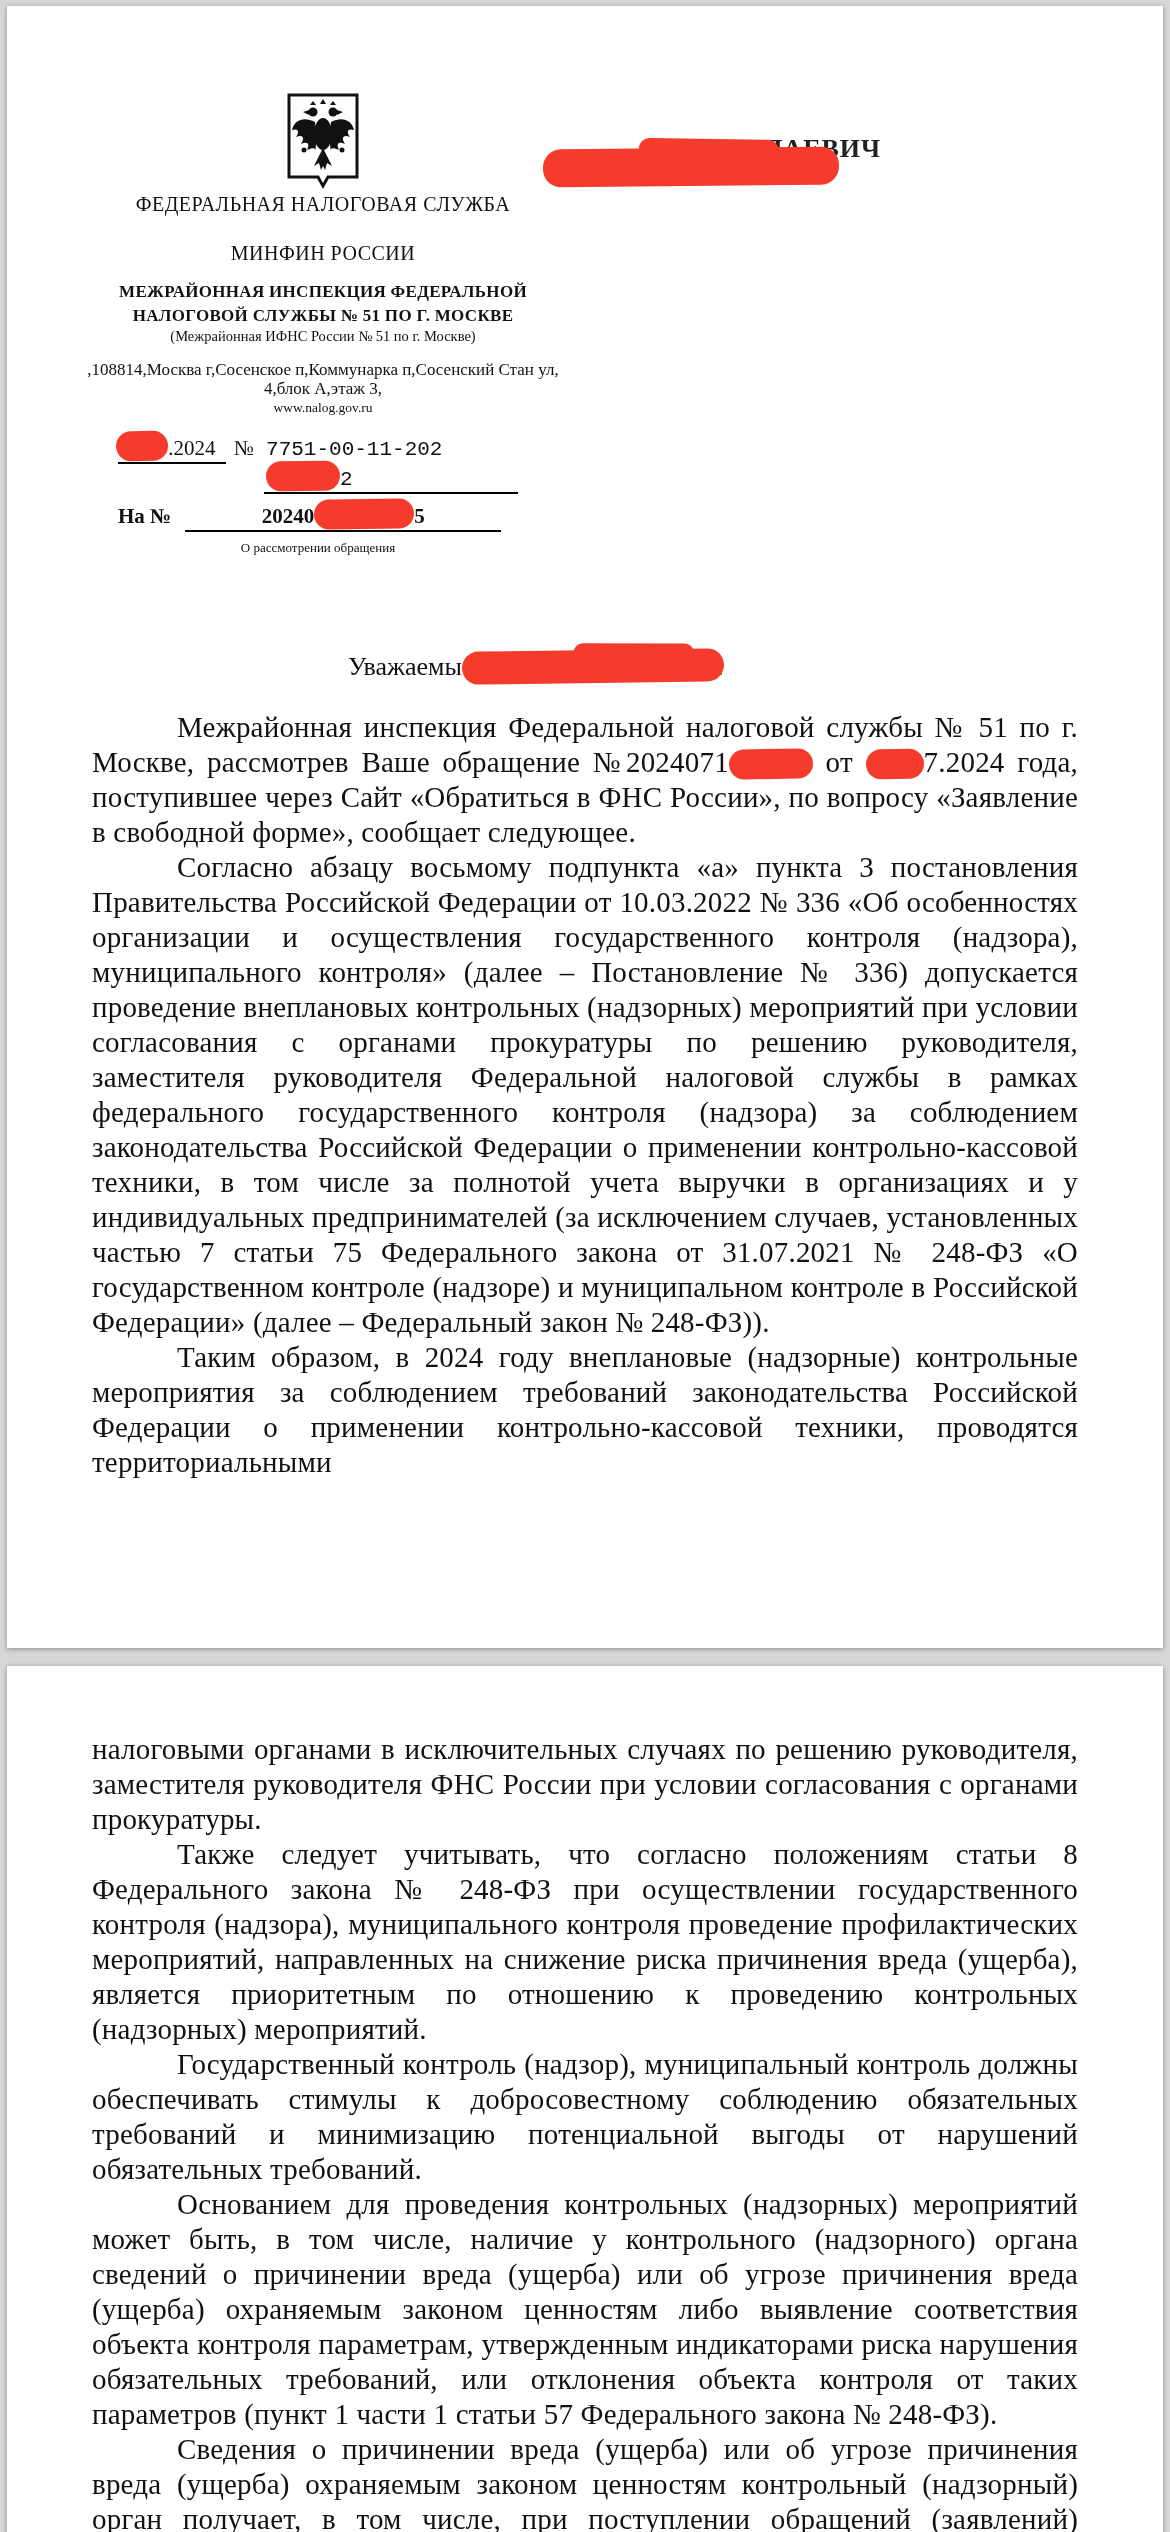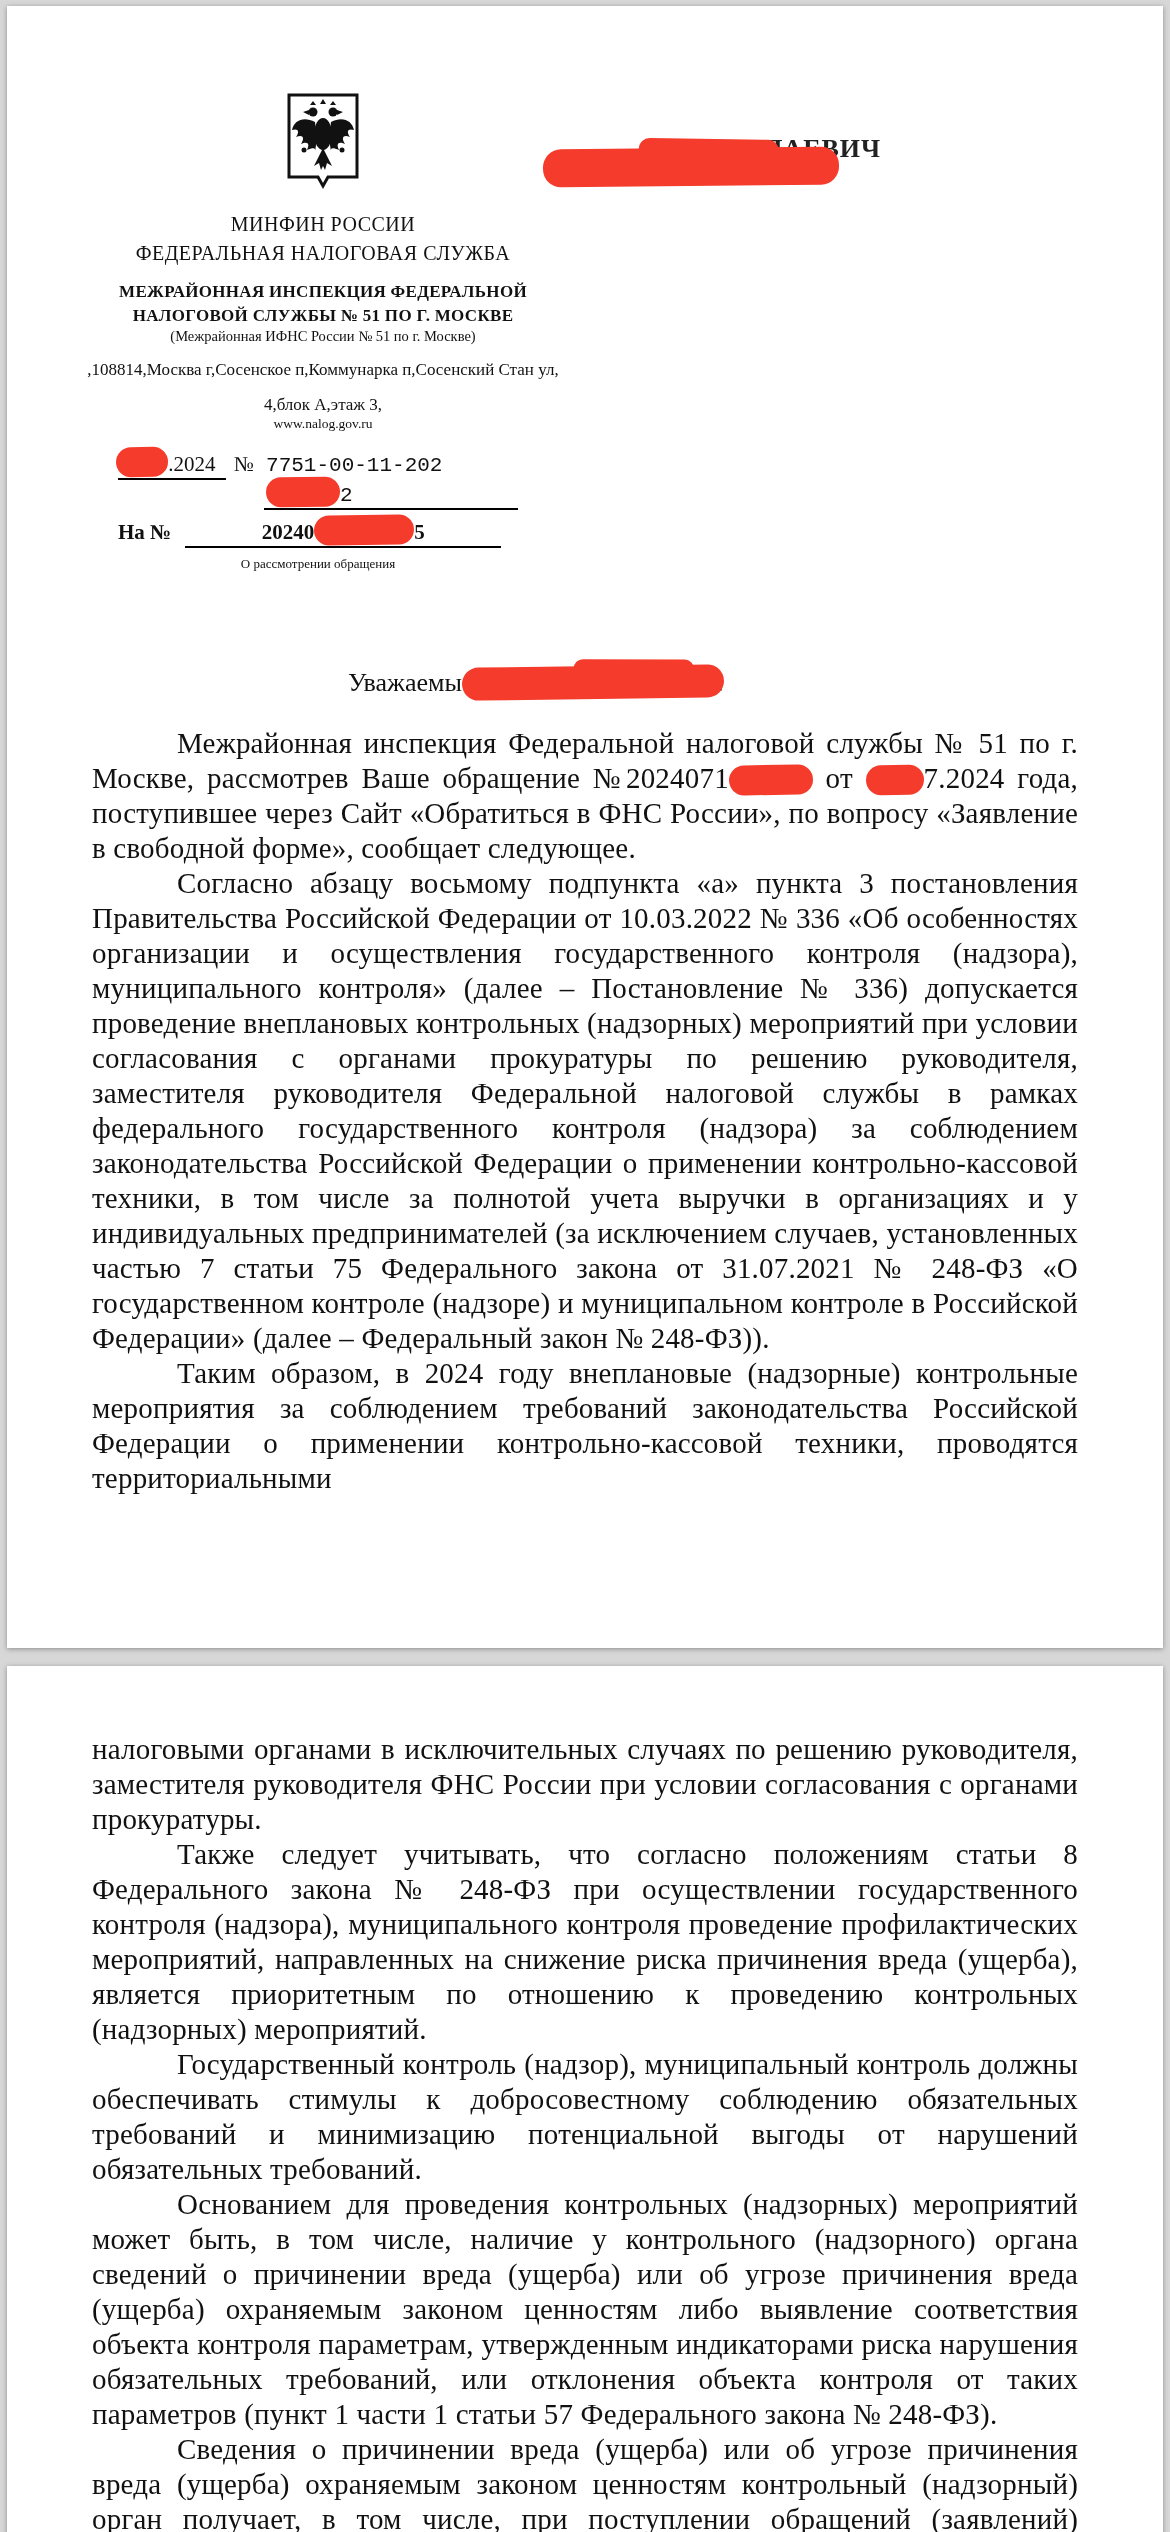--- a/index.html
+++ b/index.html
@@ -82,26 +82,26 @@
           <path d="M23 18 l-6 2 6 3 z"></path>
           <path d="M51 18 l6 2 -6 3 z"></path>
           <ellipse cx="37" cy="42" rx="9" ry="16"></ellipse>
           <path d="M29 30 C18 24 8 28 6 38 C12 36 14 39 10 45 C17 42 19 46 15 52 C22 49 24 52 21 58 C28 55 30 56 29 60 L31 46 Z"></path>
           <path d="M45 30 C56 24 66 28 68 38 C62 36 60 39 64 45 C57 42 55 46 59 52 C52 49 50 52 53 58 C46 55 44 56 45 60 L43 46 Z"></path>
           <path d="M37 56 L28 74 L33 71 L35 78 L37 74 L39 78 L41 71 L46 74 Z"></path>
           <circle cx="18" cy="58" r="2.5"></circle>
           <circle cx="56" cy="58" r="2.5"></circle>
         </g>
       </svg>
+      <div class="lh-ministry" style="margin-top:0;">ФЕДЕРАЛЬНАЯ НАЛОГОВАЯ СЛУЖБА</div>
       <div class="lh-ministry">МИНФИН РОССИИ</div>
-      <div class="lh-ministry" style="margin-top:0;">ФЕДЕРАЛЬНАЯ НАЛОГОВАЯ СЛУЖБА</div>
       <div class="lh-inspection">МЕЖРАЙОННАЯ ИНСПЕКЦИЯ ФЕДЕРАЛЬНОЙ НАЛОГОВОЙ СЛУЖБЫ № 51 ПО Г. МОСКВЕ</div>
       <div class="lh-shortname">(Межрайонная ИФНС России № 51 по г. Москве)</div>
       <div class="lh-address">,108814,Москва г,Сосенское п,Коммунарка п,Сосенский Стан ул,</div>
-      <div class="lh-address" style="margin-top:16px;">4,блок А,этаж 3,</div>
+      <div class="lh-address" style="margin-top:0;">4,блок А,этаж 3,</div>
       <div class="lh-site">www.nalog.gov.ru</div>
     </div>
 
     <div class="refblock">
       <div class="ref-row">
         <span class="u-seg ref-date"><span>17.</span><span class="redact inline" style="width:52px;height:30px;margin-left:-30px;"></span><span>.2024</span></span>
         <span class="ref-no-sign">№</span>
         <span class="u-seg ref-number"><span>7751-00-11-202</span><span class="redact inline" style="width:74px;height:30px;"></span><span>2</span></span>
       </div>
       <div class="ref-row ref-row2">

